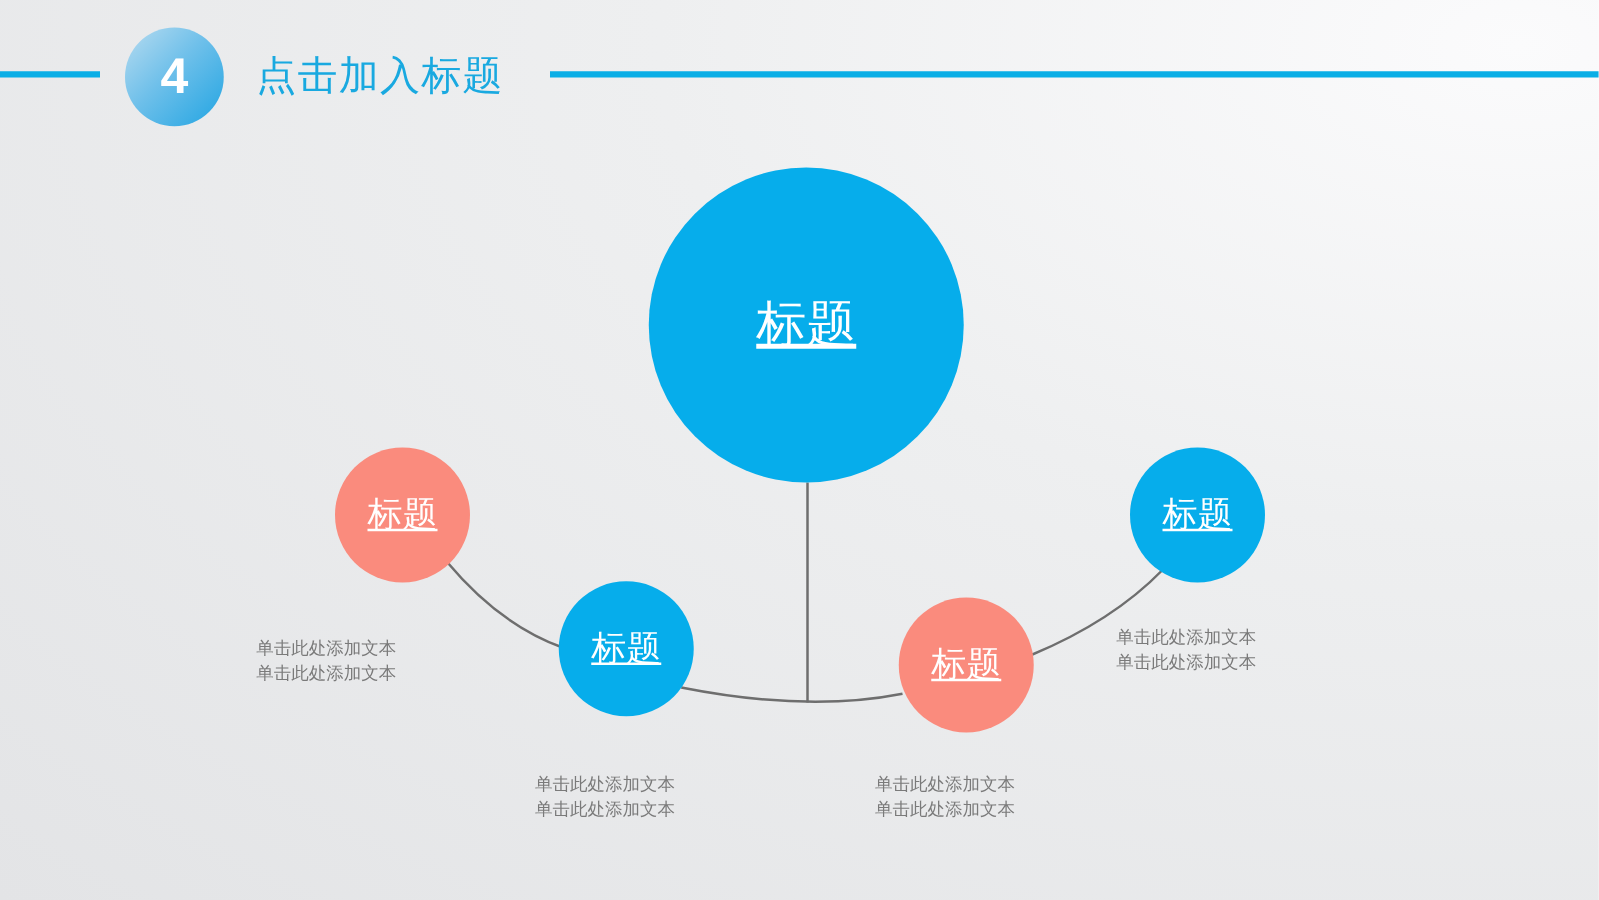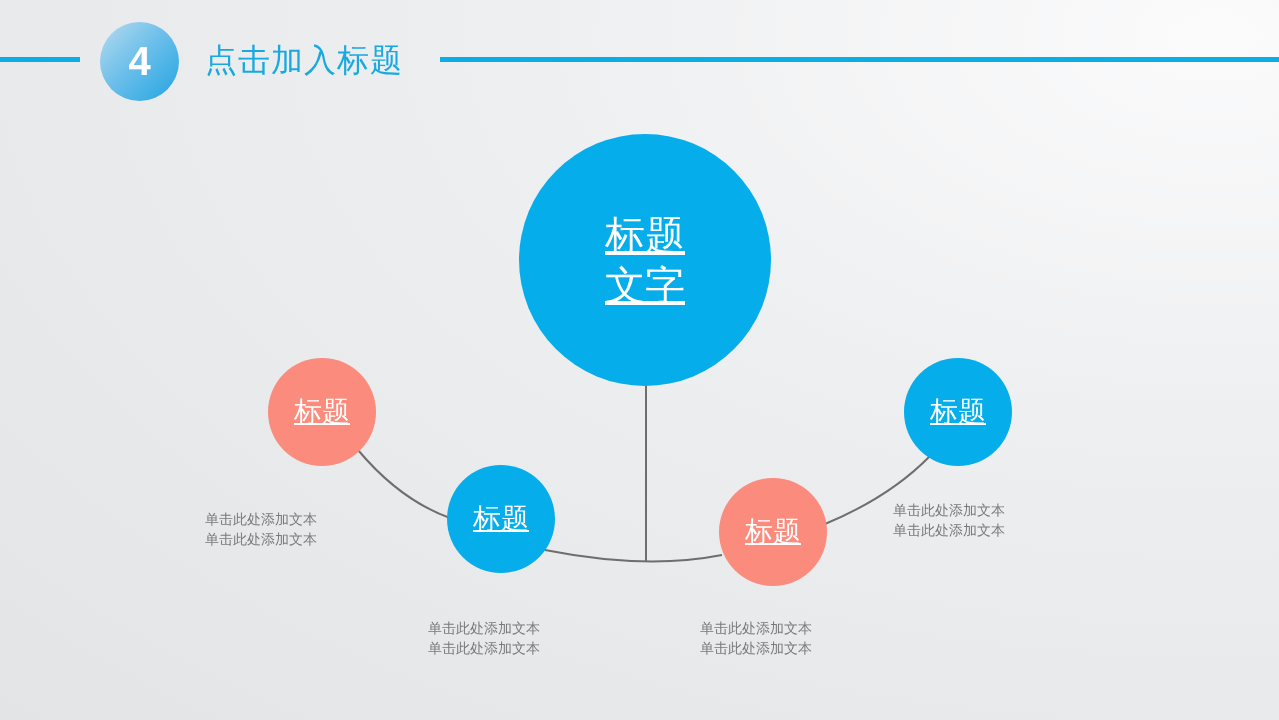--- a/index.html
+++ b/index.html
@@ -46,21 +46,20 @@
 
 <svg id="connectors" width="1279" height="720">
   <line x1="646" y1="386" x2="646" y2="562" stroke="#6e6e6e" stroke-width="2"></line>
   <path d="M 358 450 Q 400 500 450 518" fill="none" stroke="#6e6e6e" stroke-width="2"></path>
   <path d="M 545 550 Q 646 570 722 555" fill="none" stroke="#6e6e6e" stroke-width="2"></path>
   <path d="M 825 524 Q 890 497 930 456" fill="none" stroke="#6e6e6e" stroke-width="2"></path>
 </svg>
 
 <div id="main-circle" class="circle blue">
   <div>标题</div>
-  <div>文字</div>
 </div>
 
 <div class="circle small salmon" style="left:268px; top:358px;">
   <span>标题</span>
 </div>
 <div class="circle small blue" style="left:447px; top:465px;">
   <span>标题</span>
 </div>
 <div class="circle small salmon" style="left:719px; top:478px;">
   <span>标题</span>

